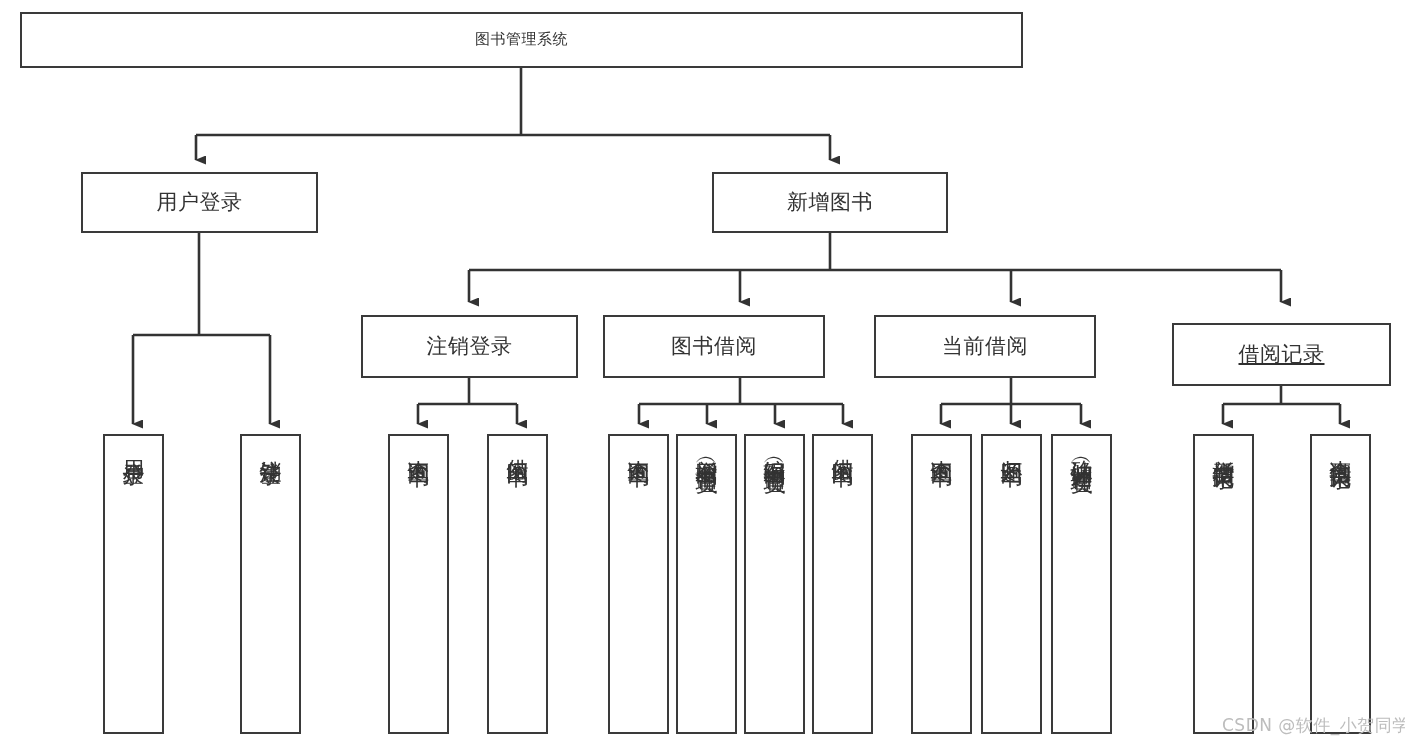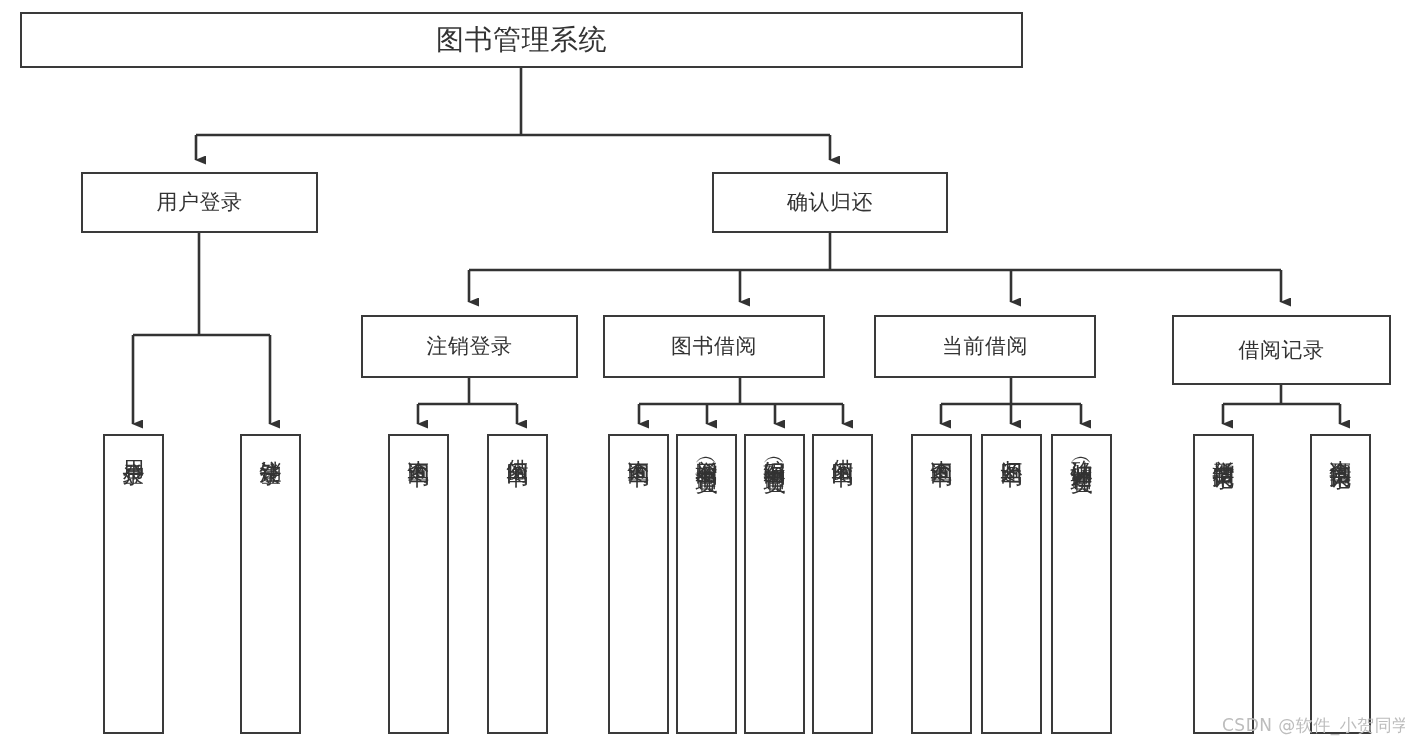--- a/index.html
+++ b/index.html
@@ -42,21 +42,21 @@
     text-align: center;
     color: #333333;
   }
   
   .node.horiz .node-label {
     writing-mode: horizontal-tb;
     font-size: 21px;
     letter-spacing: 0.5px;
   }
   .node.root .node-label {
-    font-size: 28px;
+    font-size: 15px;
   }
   
   .node.vert {
     align-items: flex-start;
     justify-content: center;
     padding-top: 6px;
   }
   .node.vert .node-label {
     writing-mode: vertical-rl;
     text-orientation: upright;
@@ -136,36 +136,36 @@
 
   <div class="node horiz root" style="left:20px; top:12px; width:1003px; height:56px;">
     <span class="node-label">图书管理系统</span>
   </div>
 
   <div class="node horiz" style="left:81px; top:172px; width:237px; height:61px;">
     <span class="node-label">用户登录</span>
   </div>
 
   <div class="node horiz" style="left:712px; top:172px; width:236px; height:61px;">
-    <span class="node-label">确认归还</span>
+    <span class="node-label">新增图书</span>
   </div>
 
   <div class="node horiz" style="left:361px; top:315px; width:217px; height:63px;">
     <span class="node-label">注销登录</span>
   </div>
 
   <div class="node horiz" style="left:603px; top:315px; width:222px; height:63px;">
     <span class="node-label">图书借阅</span>
   </div>
 
   <div class="node horiz" style="left:874px; top:315px; width:222px; height:63px;">
     <span class="node-label">当前借阅</span>
   </div>
 
-  <div class="node horiz" style="left:1172px; top:315px; width:219px; height:70px;">
+  <div class="node horiz" style="left:1172px; top:323px; width:219px; height:63px;text-decoration:underline;">
     <span class="node-label">借阅记录</span>
   </div>
 
   <div class="node vert" style="left:103px; top:434px; width:61px; height:300px;">
     <span class="node-label">用户登录</span>
   </div>
 
   <div class="node vert" style="left:240px; top:434px; width:61px; height:300px;">
     <span class="node-label">注销登录</span>
   </div>

